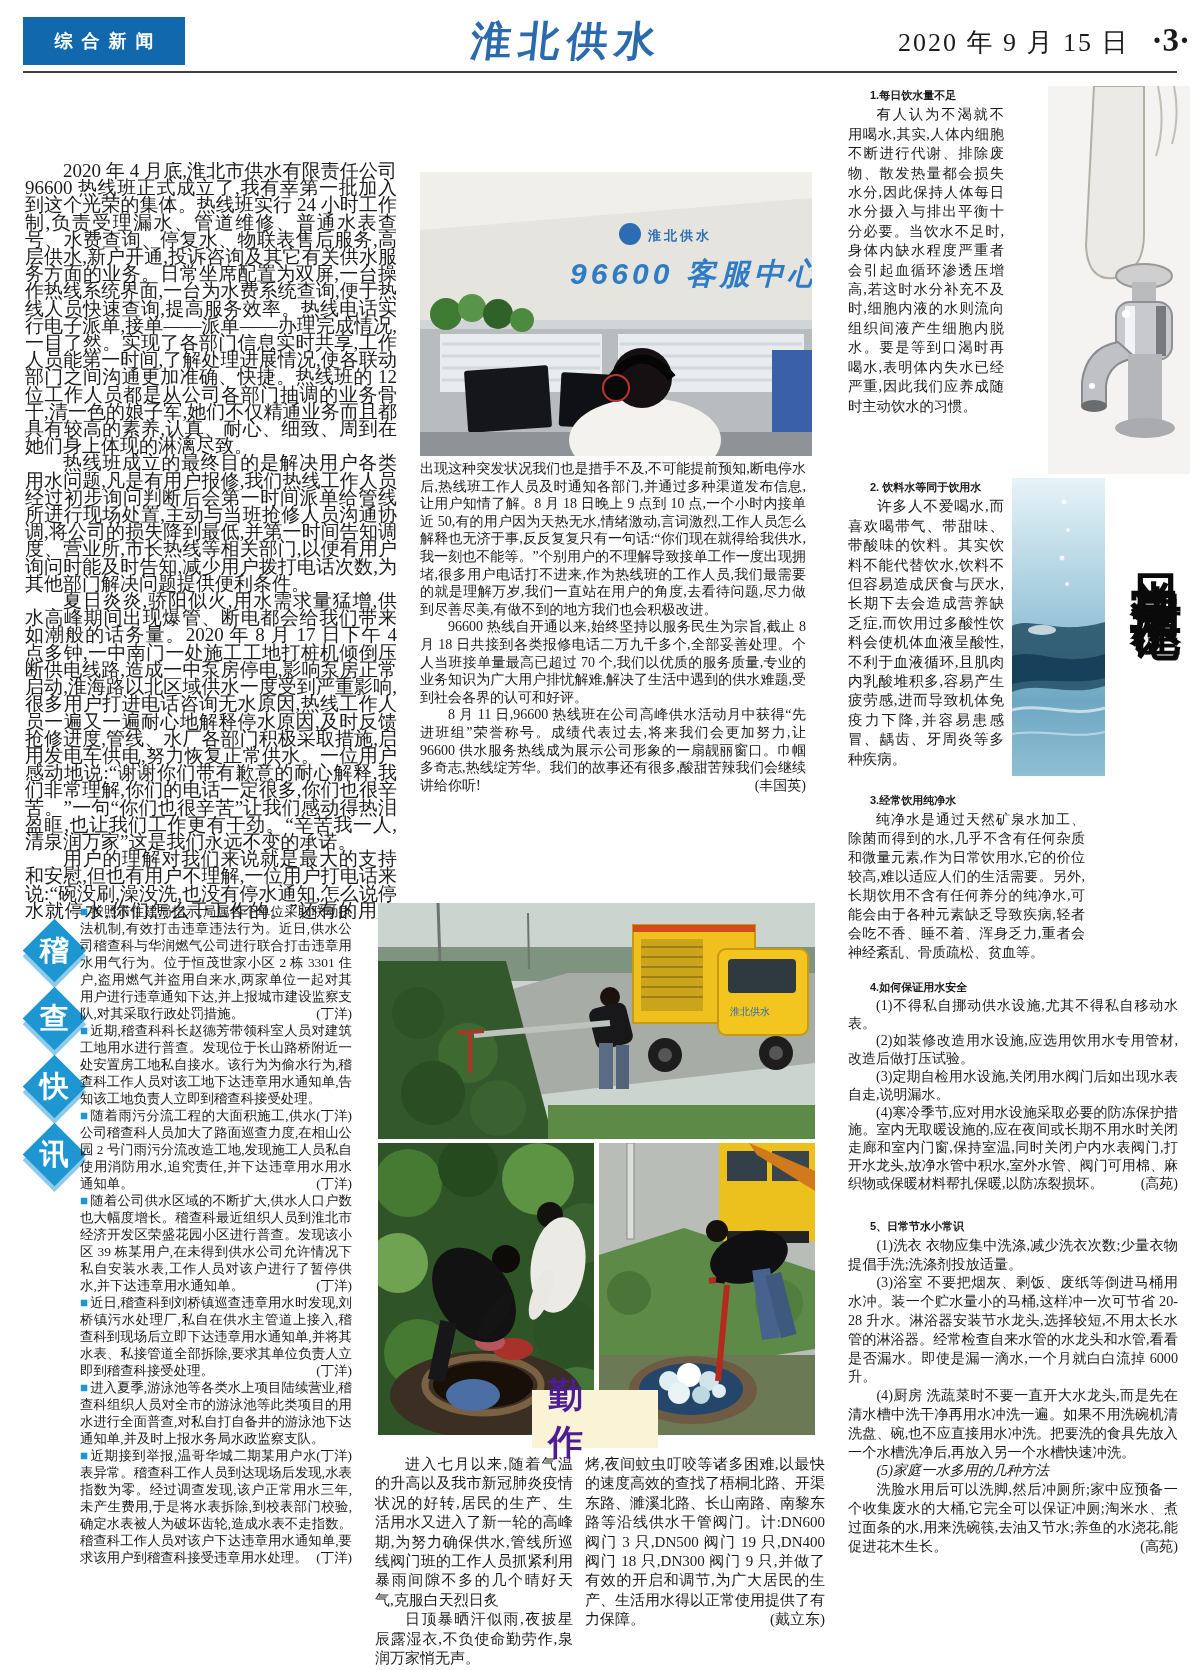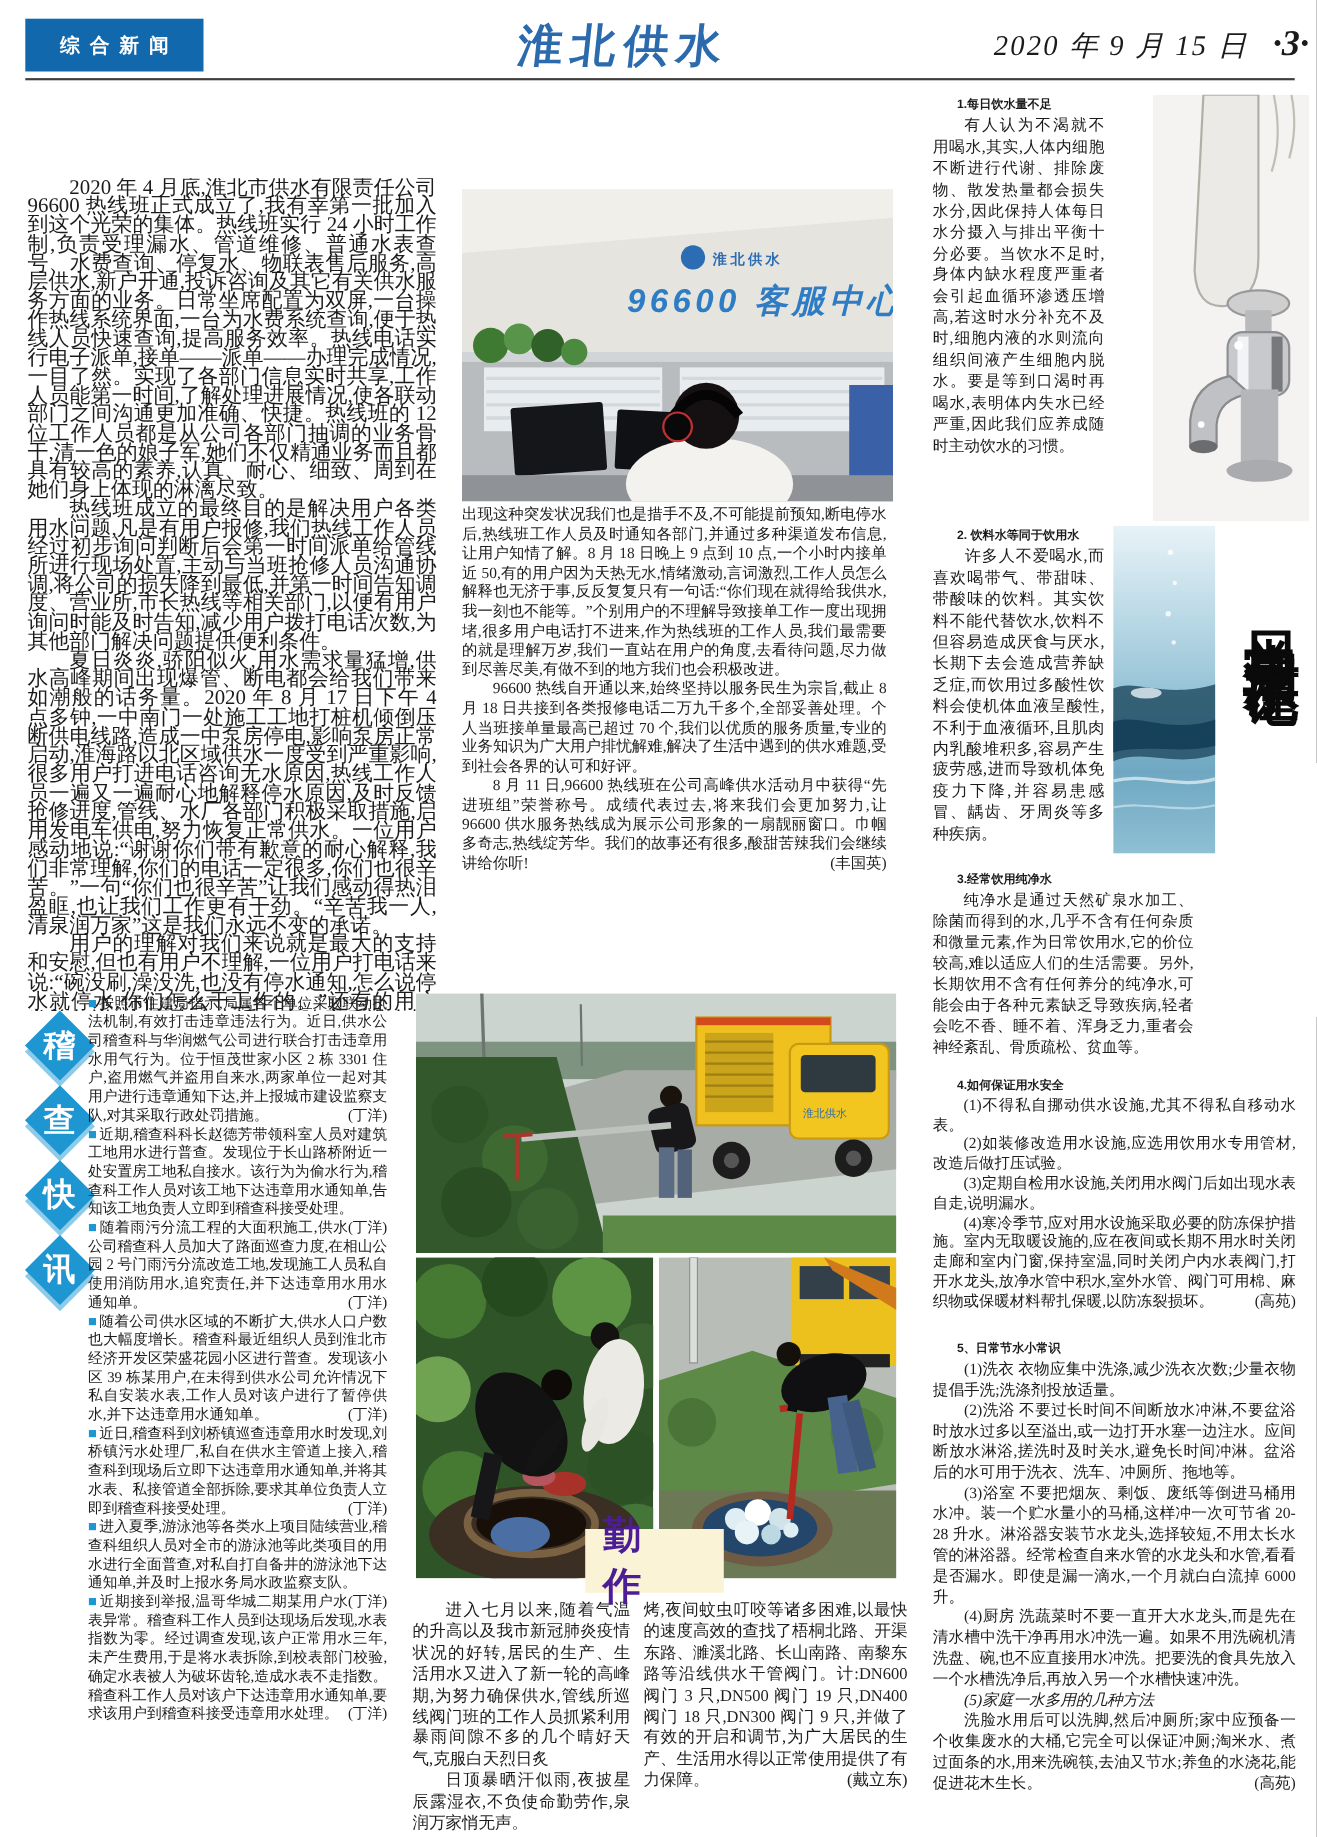--- a/index.html
+++ b/index.html
@@ -7,21 +7,21 @@
         font-family:"Liberation Serif","DejaVu Serif",serif;color:#1b1b1b;}
   .sans{font-family:"Liberation Sans","DejaVu Sans",sans-serif;}
 
   
   .section-box{position:absolute;left:23px;top:17px;width:162px;height:48px;background:#1168ac;
      display:flex;align-items:center;justify-content:center;color:#fff;font-weight:700;font-size:18px;
      letter-spacing:9px;padding-left:9px;box-sizing:border-box;}
   .masthead{position:absolute;left:462px;top:14px;width:210px;text-align:center;font-size:41px;font-weight:700;
      color:#2b6aad;letter-spacing:7px;transform:skewX(-6deg);}
   .dateline{position:absolute;left:820px;top:22px;width:370px;display:flex;justify-content:flex-end;
-     align-items:baseline;gap:22px;font-style:italic;}
+     align-items:baseline;gap:22px;}
   .dateline .d{font-size:26px;letter-spacing:2px;}
   .dateline .p{font-size:33px;font-weight:700;}
   .head-rule{position:absolute;left:23px;top:71px;width:1154px;height:2px;background:#3f3f3f;}
 
   
   .headline{position:absolute;left:24px;top:84px;width:980px;white-space:nowrap;
      font-family:"Liberation Sans","DejaVu Sans",sans-serif;font-weight:900;font-size:58px;letter-spacing:4px;
      color:#27aae1;
      text-shadow:2px 2px 0 #fff,-2px -2px 0 #fff,2px -2px 0 #fff,-2px 2px 0 #fff,
        5px 5px 0 #b5e3f7,-5px -5px 0 #b5e3f7,5px -5px 0 #b5e3f7,-5px 5px 0 #b5e3f7,8px 8px 1px #cfeefb;}
@@ -356,21 +356,20 @@
     <p class="sb-h">4.如何保证用水安全</p>
     <p>(1)不得私自挪动供水设施,尤其不得私自移动水表。</p>
     <p>(2)如装修改造用水设施,应选用饮用水专用管材,改造后做打压试验。</p>
     <p>(3)定期自检用水设施,关闭用水阀门后如出现水表自走,说明漏水。</p>
     <p><span>(4)寒冷季节,应对用水设施采取必要的防冻保护措施。室内无取暖设施的,应在夜间或长期不用水时关闭走廊和室内门窗,保持室温,同时关闭户内水表阀门,打开水龙头,放净水管中积水,室外水管、阀门可用棉、麻织物或保暖材料帮扎保暖,以防冻裂损坏。</span><span class="byl">(高苑)</span></p>
   </div>
 
   <div class="sb" id="sb5">
     <p class="sb-h">5、日常节水小常识</p>
     <p>(1)洗衣 衣物应集中洗涤,减少洗衣次数;少量衣物提倡手洗;洗涤剂投放适量。</p>
-    <p>(2)洗浴 不要过长时间不间断放水冲淋,不要盆浴时放水过多以至溢出,或一边打开水塞一边注水。应间断放水淋浴,搓洗时及时关水,避免长时间冲淋。盆浴后的水可用于洗衣、洗车、冲厕所、拖地等。</p>
     <p>(3)浴室 不要把烟灰、剩饭、废纸等倒进马桶用水冲。装一个贮水量小的马桶,这样冲一次可节省 20-28 升水。淋浴器安装节水龙头,选择较短,不用太长水管的淋浴器。经常检查自来水管的水龙头和水管,看看是否漏水。即使是漏一滴水,一个月就白白流掉 6000 升。</p>
     <p>(4)厨房 洗蔬菜时不要一直开大水龙头,而是先在清水槽中洗干净再用水冲洗一遍。如果不用洗碗机清洗盘、碗,也不应直接用水冲洗。把要洗的食具先放入一个水槽洗净后,再放入另一个水槽快速冲洗。</p>
     <p class="kai">(5)家庭一水多用的几种方法</p>
     <p><span>洗脸水用后可以洗脚,然后冲厕所;家中应预备一个收集废水的大桶,它完全可以保证冲厕;淘米水、煮过面条的水,用来洗碗筷,去油又节水;养鱼的水浇花,能促进花木生长。</span><span class="byl">(高苑)</span></p>
   </div>
 
   <div class="vtitle">日常生活用水谨记</div>
 
 </div>
 

